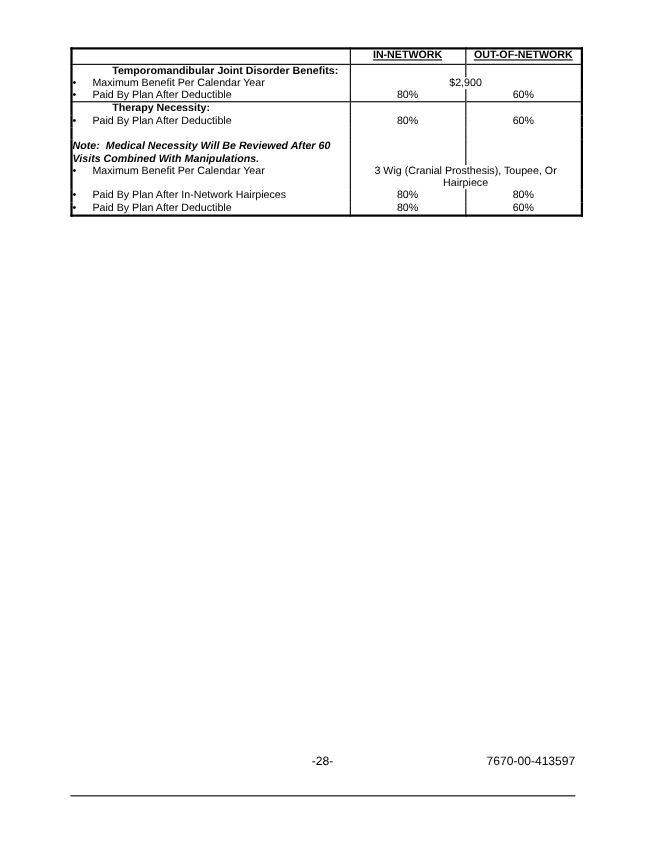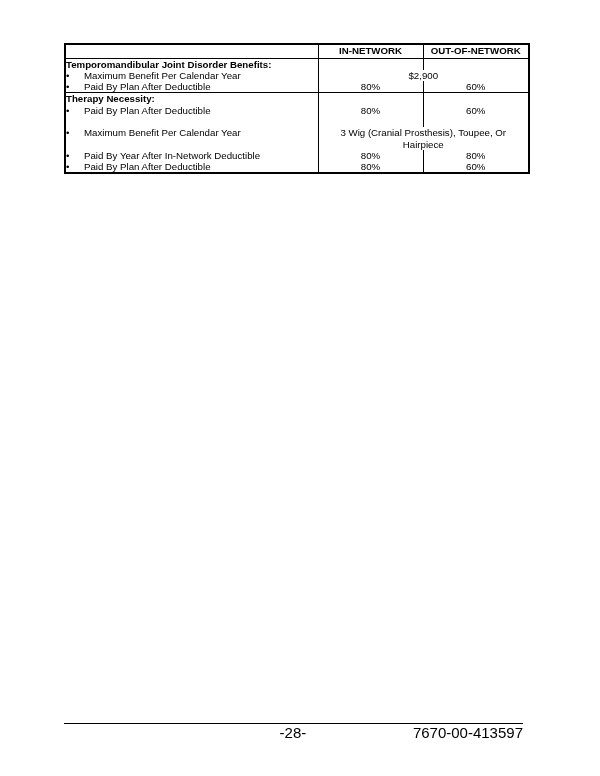--- a/index.html
+++ b/index.html
@@ -28,41 +28,42 @@
   td.c1 { padding:0 2px 0 4px; }
   td.c2, td.c3, td.cm { text-align:center; }
   td.c2, td.c3, td.cm { border-left:1.5px solid #000000; }
   tr.sec-start td { border-top:1.5px solid #000000; }
 
   tr.header-row td {
     font-weight:bold;
     height:14px;
     vertical-align:middle;
     line-height:10px;
+    text-decoration:underline;
   }
 
-  .heading { font-weight:bold; white-space:pre; }
+  .heading { font-weight:bold; white-space:pre;margin-left:36px; }
   .note    { font-weight:bold; font-style:italic; white-space:pre; }
   .lbl     { white-space:pre; }
   .val     { white-space:pre; }
 
   .bullet-line { display:flex; }
   .bullet { width:18px; flex:none; }
 
   tr.spacer td { height:11.3px; }
 
   .footer-rule {
     position:absolute; left:64px; top:723px;
     width:459px; height:0;
     border-top:1px solid #000000;
   }
   .footer-text {
-    position:absolute; left:64px; top:727px;
+    position:absolute; left:64px; top:686px;
     width:459px; height:13px;
-    font-size:15px; line-height:12px;
+    font-size:11px; line-height:12px;
   }
   .footer-text .pageno {
     position:absolute; left:50%; transform:translateX(-52%);
   }
   .footer-text .docno {
     position:absolute; right:0;
   }
 </style>
 </head>
 <body>
@@ -125,36 +126,44 @@
         </div>
       </td>
       <td class="c2"><span class="val">80%</span></td>
       <td class="c3"><span class="val">60%</span></td>
     </tr>
     <tr class="spacer">
       <td class="c1"></td>
           <td class="c2"></td>
           <td class="c3"></td>
     </tr>
+    <tr>
+      <td class="c1">
+            <div class="note">Note:  Medical Necessity Will Be Reviewed After 60
+Visits Combined With Manipulations.</div>
+          </td>
+      <td class="c2"></td>
+      <td class="c3"></td>
+    </tr>
 
     <tr>
       <td class="c1">
         <div class="bullet-line">
           <span class="bullet">•</span>
           <span class="lbl">Maximum Benefit Per Calendar Year</span>
         </div>
       </td>
       <td class="cm" colspan="2"><span class="val">3 Wig (Cranial Prosthesis), Toupee, Or
 Hairpiece</span></td>
     </tr>
     <tr>
       <td class="c1">
         <div class="bullet-line">
           <span class="bullet">•</span>
-          <span class="lbl">Paid By Year After In-Network Deductible</span>
+          <span class="lbl">Paid By Plan After In-Network Hairpieces</span>
         </div>
       </td>
       <td class="c2"><span class="val">80%</span></td>
       <td class="c3"><span class="val">80%</span></td>
     </tr>
 
     <tr>
       <td class="c1">
         <div class="bullet-line">
           <span class="bullet">•</span>

